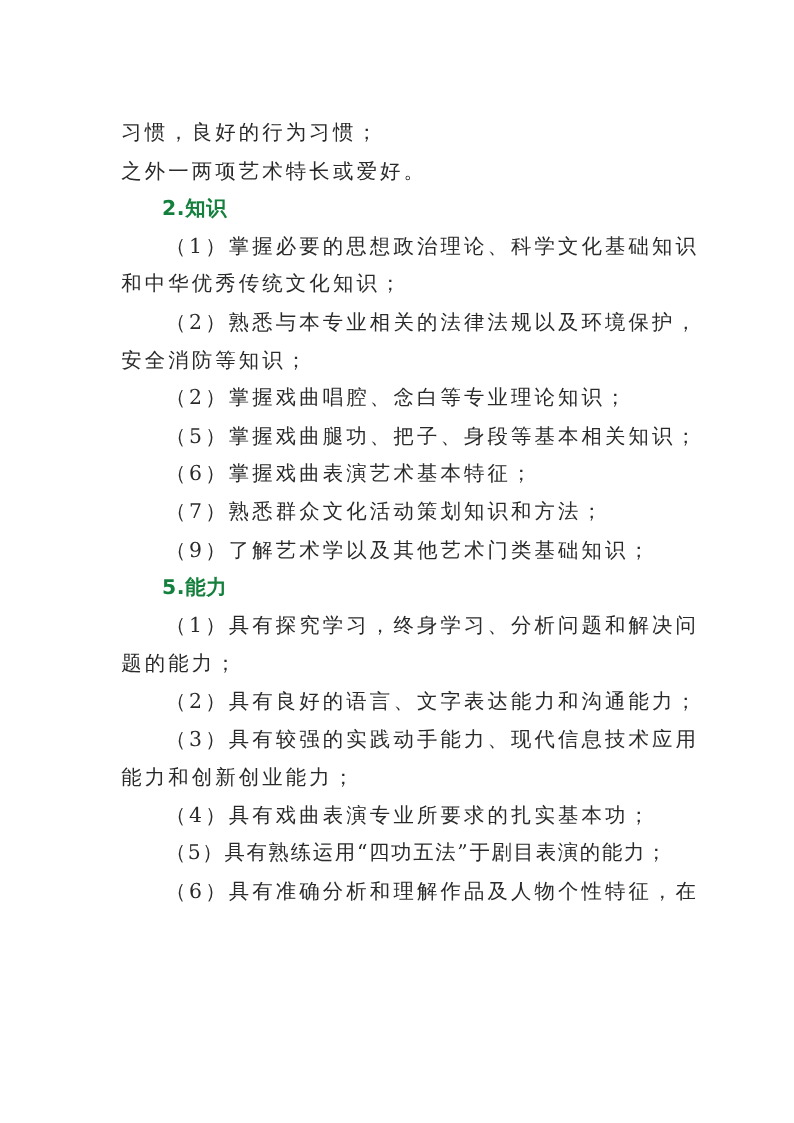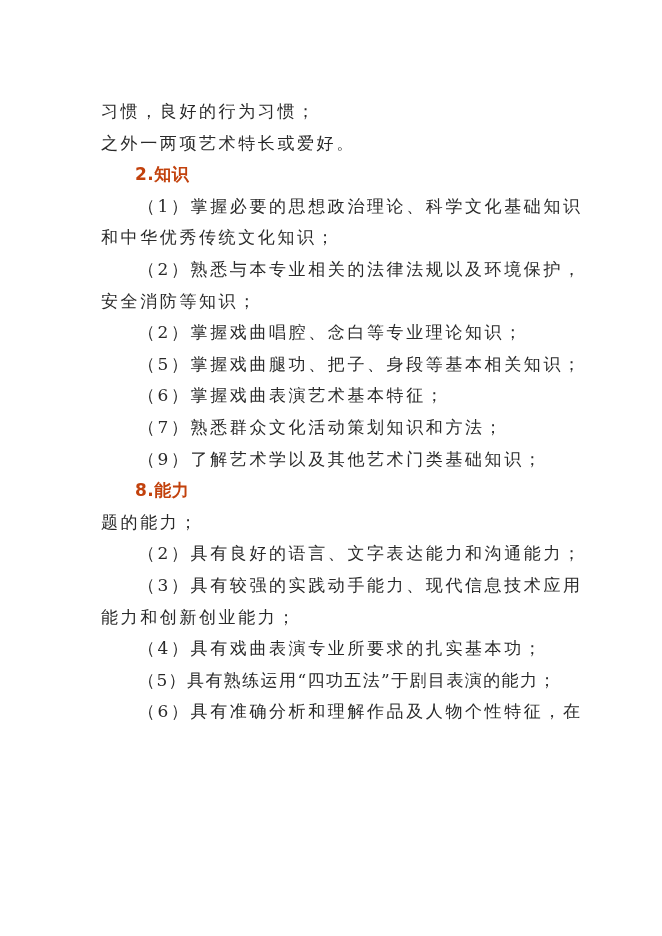--- a/index.html
+++ b/index.html
@@ -19,40 +19,41 @@
     line-height: 31.6px;
     white-space: nowrap;
   }
   .indent { padding-left: 37px; }
   .indent-tight { padding-left: 37px; letter-spacing: 1.4px; }
   .heading {
     padding-left: 34px;
     font-family: "DejaVu Sans", "Liberation Sans", sans-serif;
     font-weight: bold;
     letter-spacing: 0.5px;
-    color: #c2410c;
+    color: #15803d;
   }
 </style>
 </head>
 <body>
 
 <div class="page">
   <div class="line">习惯，良好的行为习惯；</div>
   <div class="line">之外一两项艺术特长或爱好。</div>
   <div class="line heading">2.知识</div>
   <div class="line indent">（1）掌握必要的思想政治理论、科学文化基础知识</div>
   <div class="line">和中华优秀传统文化知识；</div>
   <div class="line indent">（2）熟悉与本专业相关的法律法规以及环境保护，</div>
   <div class="line">安全消防等知识；</div>
   <div class="line indent">（2）掌握戏曲唱腔、念白等专业理论知识；</div>
   <div class="line indent">（5）掌握戏曲腿功、把子、身段等基本相关知识；</div>
   <div class="line indent">（6）掌握戏曲表演艺术基本特征；</div>
   <div class="line indent">（7）熟悉群众文化活动策划知识和方法；</div>
   <div class="line indent">（9）了解艺术学以及其他艺术门类基础知识；</div>
-  <div class="line heading">8.能力</div>
+  <div class="line heading">5.能力</div>
+  <div class="line indent">（1）具有探究学习，终身学习、分析问题和解决问</div>
   <div class="line">题的能力；</div>
   <div class="line indent">（2）具有良好的语言、文字表达能力和沟通能力；</div>
   <div class="line indent">（3）具有较强的实践动手能力、现代信息技术应用</div>
   <div class="line">能力和创新创业能力；</div>
   <div class="line indent">（4）具有戏曲表演专业所要求的扎实基本功；</div>
   <div class="line indent-tight">（5）具有熟练运用“四功五法”于剧目表演的能力；</div>
   <div class="line indent">（6）具有准确分析和理解作品及人物个性特征，在</div>
 </div>
 
 </body></html>

